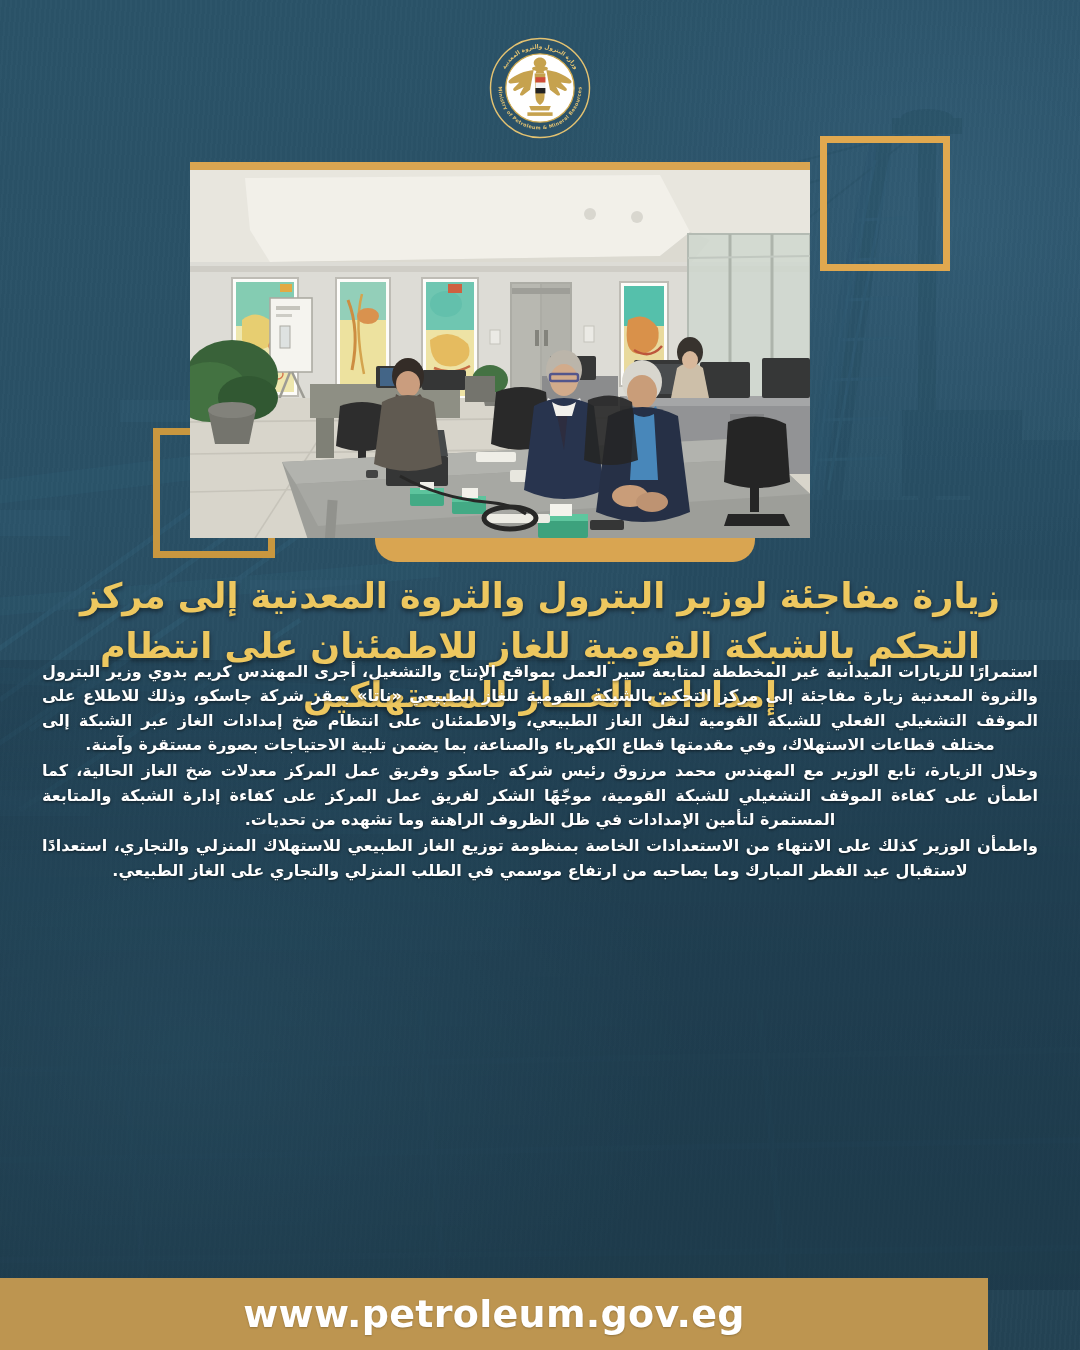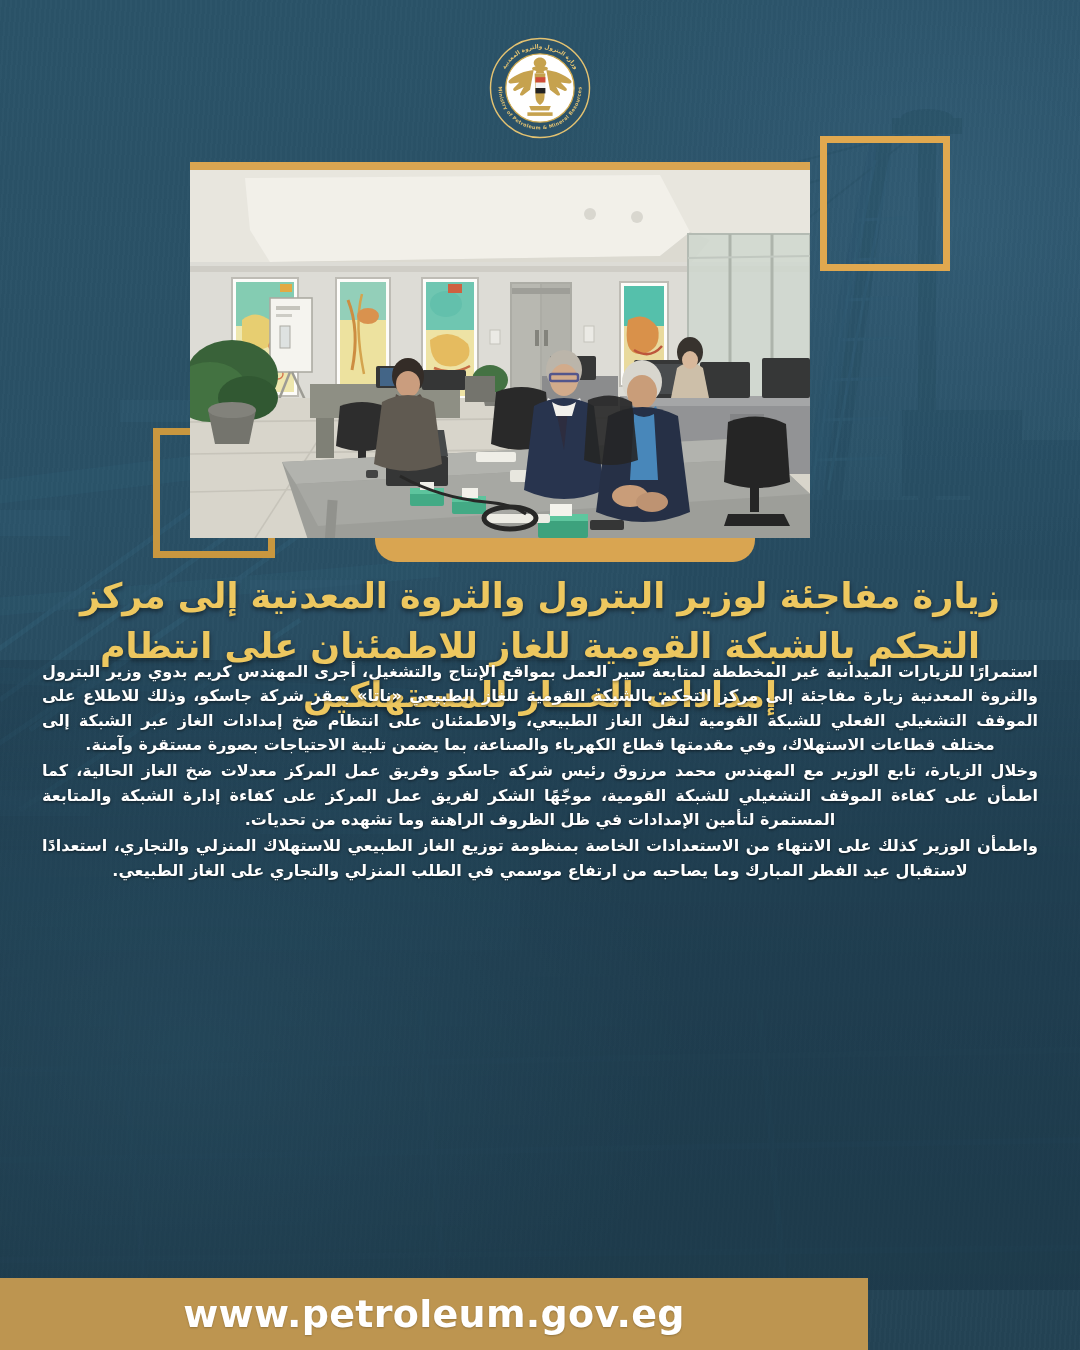--- a/index.html
+++ b/index.html
@@ -143,21 +143,21 @@
     text-align-last: center;
     text-shadow: 0 1px 3px rgba(0,0,0,0.6);
     font-weight: 700;
   }
   .body-copy p { margin-bottom: 2px; }
 
   
   .footer-bar {
     position: absolute;
     left: 0; bottom: 0;
-    width: 868px; height: 72px;
+    width: 988px; height: 72px;
     background: #bd9550;
     z-index: 7;
     display: flex;
     align-items: center;
     justify-content: center;
   }
   .footer-url {
     color: #ffffff;
     font-size: 38px;
     font-weight: bold;

